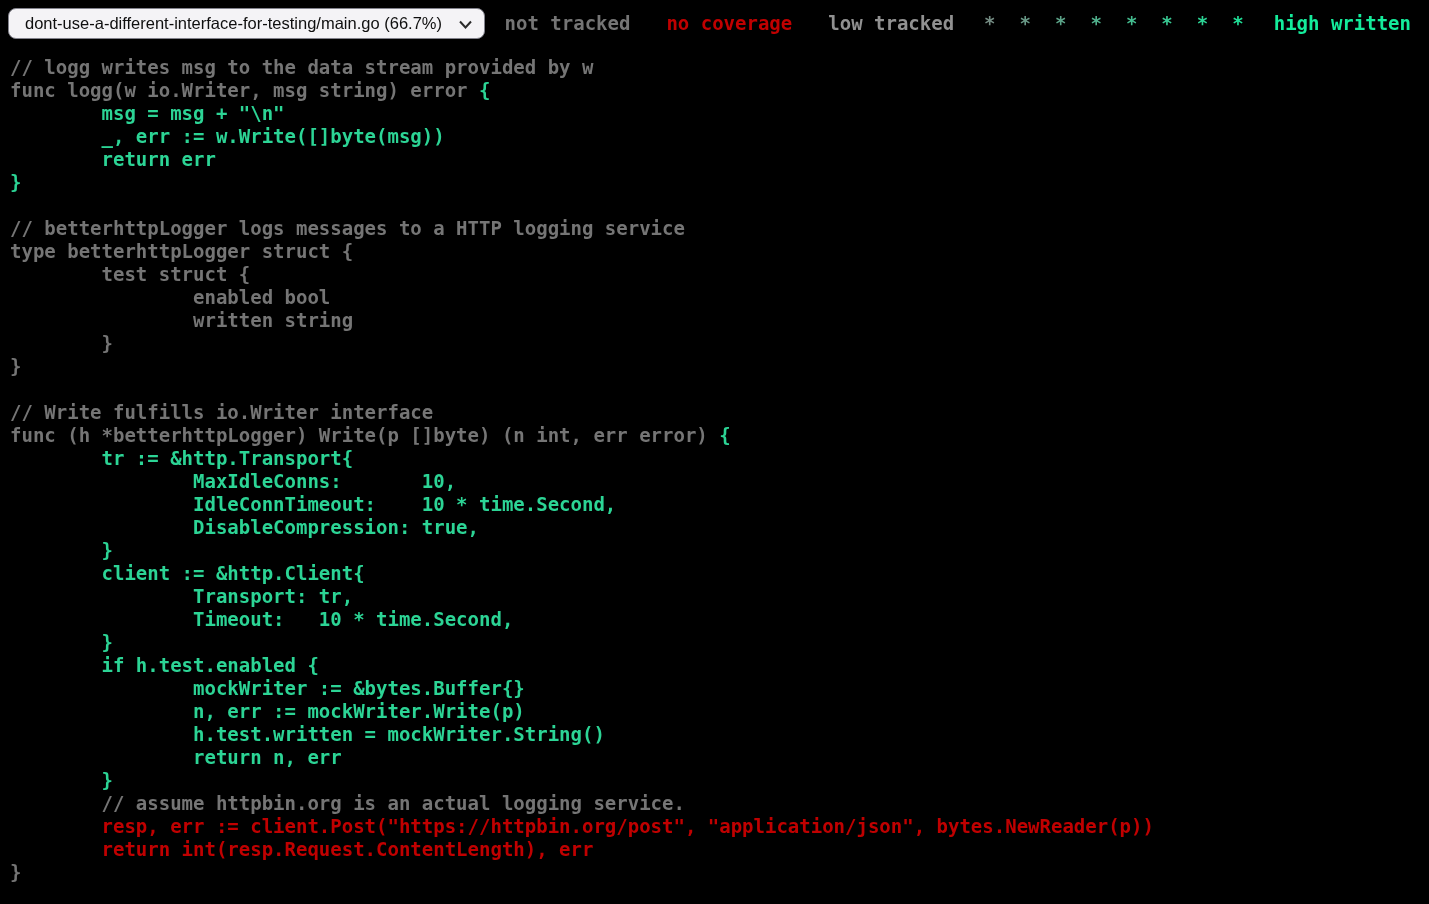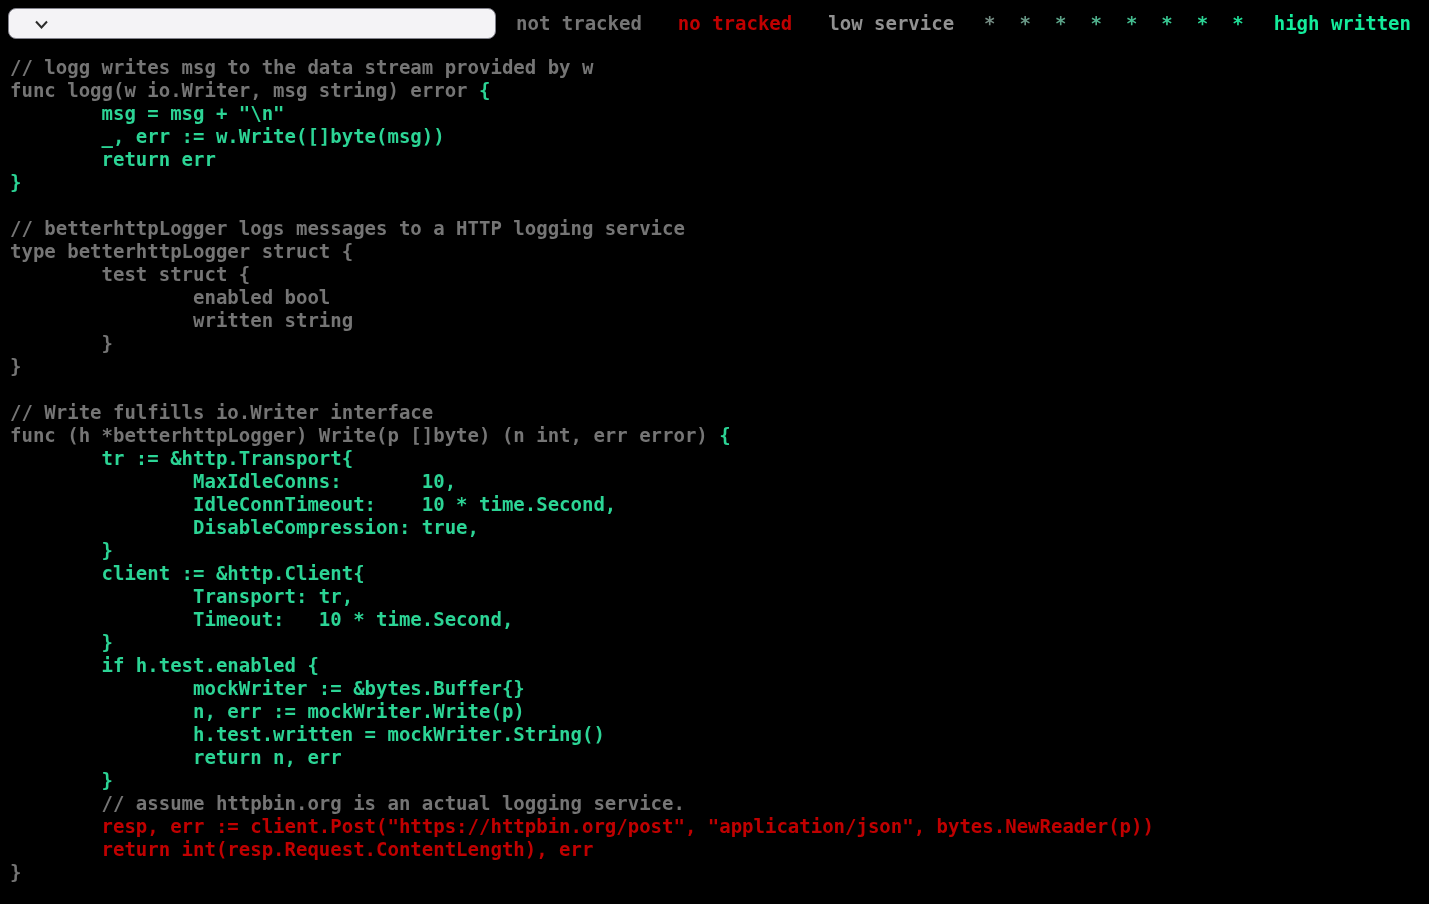--- a/index.html
+++ b/index.html
@@ -73,30 +73,31 @@
   }
   .cov-none      { color: var(--untracked); }
   .cov-covered   { color: var(--cov8); }
   .cov-uncovered { color: var(--cov0); }
 </style>
 </head>
 <body>
 
 <div class="topbar">
   <div class="file-select">
+    <span class="sel-label">dont-use-a-different-interface-for-testing/main.go (66.7%)</span>
     <span class="chevron">
       <svg width="13" height="9" viewBox="0 0 13 9">
         <polyline points="1,1.5 6.5,7.5 12,1.5" fill="none" stroke="#2b2b2b" stroke-width="2"></polyline>
       </svg>
     </span>
   </div>
   <div class="legend">
     <span class="nt">not tracked</span>
-    <span class="cov0">no tracked</span>
-    <span class="cov1">low service</span>
+    <span class="cov0">no coverage</span>
+    <span class="cov1">low tracked</span>
     <span id="legend-scale" style="display:inline-flex; margin:0;">
         <span class="ast" style="color: rgb(116, 140, 131);">*</span>
         <span class="ast" style="color: rgb(104, 152, 134);">*</span>
         <span class="ast" style="color: rgb(92, 164, 137);">*</span>
         <span class="ast" style="color: rgb(80, 176, 140);">*</span>
         <span class="ast" style="color: rgb(68, 188, 143);">*</span>
         <span class="ast" style="color: rgb(56, 200, 146);">*</span>
         <span class="ast" style="color: rgb(44, 212, 149);">*</span>
         <span class="ast" style="color: rgb(32, 224, 152);">*</span>
       </span>

